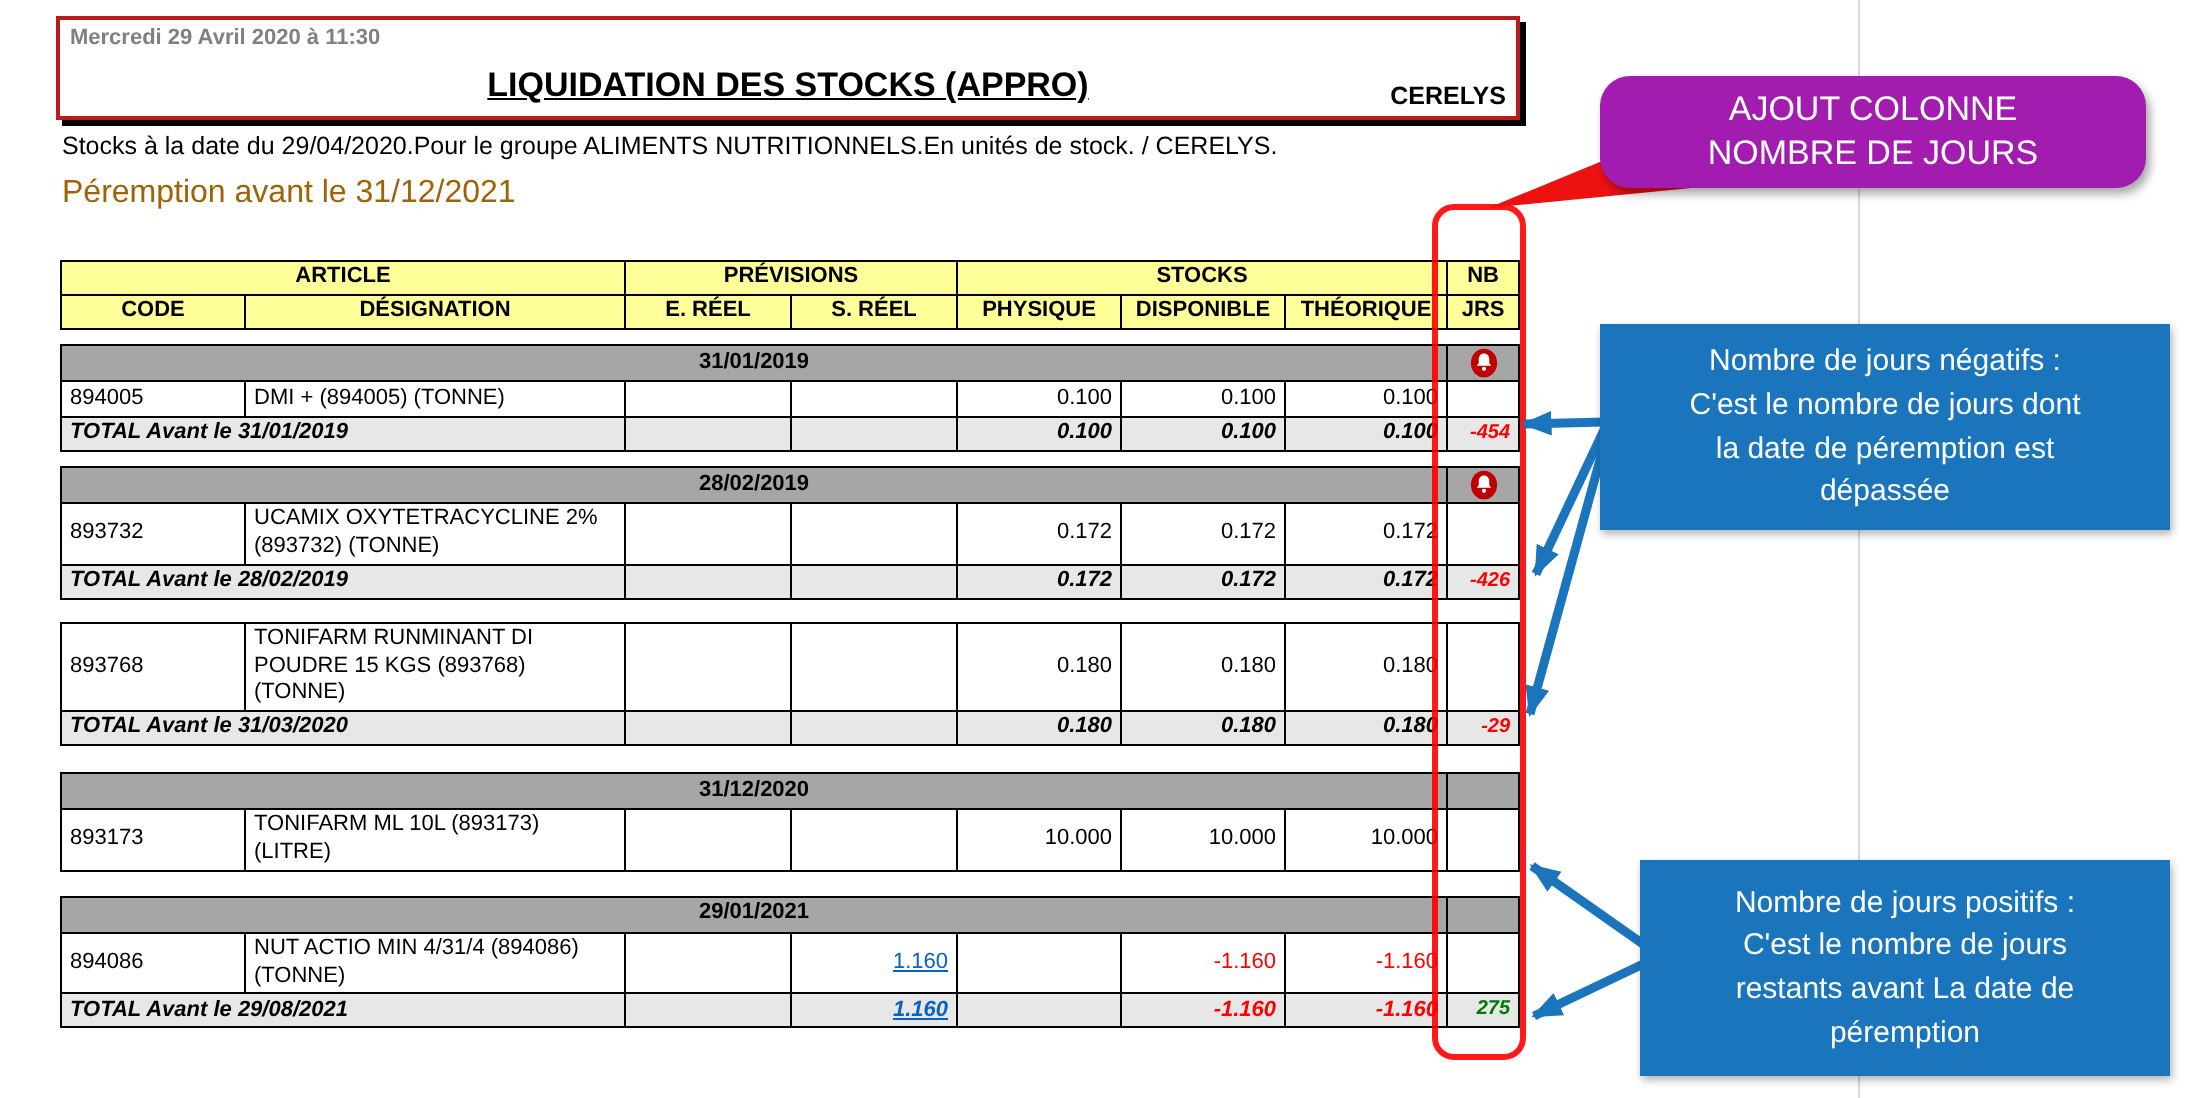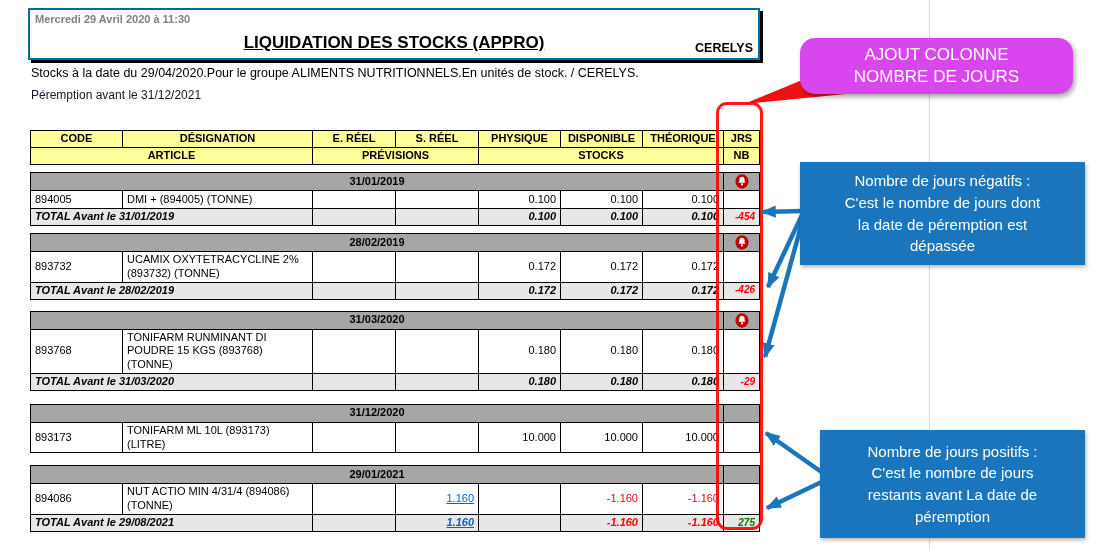--- a/index.html
+++ b/index.html
@@ -13,39 +13,39 @@
 
   
   .page-break-line {
     position: absolute; left: 929px; top: 0; width: 1px; height: 549px;
     background: #d9d9d9; z-index: 1;
   }
 
   
   .title-box {
     position: absolute; left: 28px; top: 8px; width: 732px; height: 52px;
-    background: #fff; border: 2px solid #0369a1;
+    background: #fff; border: 2px solid #b91c1c;
     box-shadow: 3px 3px 0 #000;
     z-index: 10;
   }
   .printed-at {
     position: absolute; left: 5px; top: 3px;
     color: #808080; font-weight: bold; font-size: 11px;
   }
   .company {
     position: absolute; right: 5px; top: 3px;
     color: #000; font-weight: bold; font-size: 12.5px; margin-top: 28px;
   }
   .report-title {
     position: absolute; left: 0; right: 0; bottom: 5px;
     text-align: center; font-weight: bold; font-size: 17px;
     text-decoration: underline; color: #000;
   }
   .subtitle1 { position: absolute; left: 31px; top: 66px; font-size: 12.5px; color: #000; z-index: 10;}
-  .subtitle2 { position: absolute; left: 31px; top: 88px; font-size: 12px; color: #0f172a; z-index: 10;}
+  .subtitle2 { position: absolute; left: 31px; top: 88px; font-size: 16px; color: #a16207; z-index: 10;}
 
   
   table.report {
     position: absolute; left: 30px; top: 130px; width: 729px;
     border-collapse: collapse; table-layout: fixed;
     font-size: 11px; color: #000; z-index: 10;
   }
   table.report td { border: 1px solid #000; padding: 1px 4px; line-height: 1.25; overflow: hidden; }
   tr.head td {
     background: #FFFF99; font-weight: bold; text-align: center;
@@ -79,21 +79,21 @@
     z-index: 20; pointer-events: none;
   }
 
   
   svg.overlay { position: absolute; left: 0; top: 0; z-index: 30; pointer-events: none; }
 
   .callout { position: absolute; z-index: 40; display: flex; align-items: center; justify-content: center; text-align: center; }
   .callout .txt { white-space: pre-line; }
   .callout-red {
     left: 800px; top: 38px; width: 273px; height: 56px;
-    background: #d946ef; border-radius: 15px;
+    background: #a21caf; border-radius: 15px;
     color: #fff; font-size: 17px; line-height: 1.3;
     box-shadow: 2px 3px 5px rgba(0,0,0,0.35);
   }
   .callout-blue {
     background: #1B75BC; color: #fff; font-size: 15px; line-height: 1.45;
     box-shadow: 1px 2px 4px rgba(0,0,0,0.3);
   }
   .callout-negative { left: 800px; top: 162px; width: 285px; height: 103px; }
   .callout-positive { left: 820px; top: 430px; width: 265px; height: 108px; }
 </style>
@@ -117,35 +117,35 @@
       <col style="width:83px">
       <col style="width:83px">
     <col style="width:82px">
       <col style="width:82px">
       <col style="width:81px">
       <col style="width:36px">
   </colgroup>
 
   <tbody>
       <tr class="head">
+    <td colspan="2">ARTICLE</td>
+    <td colspan="2">PRÉVISIONS</td>
+    <td colspan="3">STOCKS</td>
+    <td>NB</td>
+  </tr>
+  <tr class="head">
     <td>CODE</td>
     <td>DÉSIGNATION</td>
     <td>E. RÉEL</td>
     <td>S. RÉEL</td>
     <td>PHYSIQUE</td>
     <td>DISPONIBLE</td>
     <td>THÉORIQUE</td>
     <td>JRS</td>
   </tr>
-  <tr class="head">
-    <td colspan="2">ARTICLE</td>
-    <td colspan="2">PRÉVISIONS</td>
-    <td colspan="3">STOCKS</td>
-    <td>NB</td>
-  </tr>
   <tr class="spacer sp8">
         <td colspan="8"></td>
       </tr>
 
   <tr class="band">
     <td class="band-date" colspan="7">31/01/2019</td>
     <td class="band-nb"><span class="bell"><svg viewBox="0 0 16 17" width="14" height="15">
               <ellipse cx="8" cy="8.5" rx="7.5" ry="8.2" fill="#C00000"></ellipse>
               <path d="M8 3.1c1.9 0 3 1.5 3 3.1v2.3l1.1 1.5H3.9L5 8.5V6.2c0-1.6 1.1-3.1 3-3.1z" fill="#fff"></path>
               <circle cx="8" cy="11.8" r="1.2" fill="#fff"></circle>
@@ -198,28 +198,20 @@
     <td class="c-num"></td>
     <td class="c-num">0.172</td>
     <td class="c-num">0.172</td>
     <td class="c-num">0.172</td>
     <td class="c-nb neg">-426</td>
   </tr>
   <tr class="spacer sp12">
         <td colspan="8"></td>
       </tr>
 
-  <tr class="band">
-    <td class="band-date" colspan="7">31/03/2020</td>
-    <td class="band-nb"><span class="bell"><svg viewBox="0 0 16 17" width="14" height="15">
-              <ellipse cx="8" cy="8.5" rx="7.5" ry="8.2" fill="#C00000"></ellipse>
-              <path d="M8 3.1c1.9 0 3 1.5 3 3.1v2.3l1.1 1.5H3.9L5 8.5V6.2c0-1.6 1.1-3.1 3-3.1z" fill="#fff"></path>
-              <circle cx="8" cy="11.8" r="1.2" fill="#fff"></circle>
-            </svg></span></td>
-  </tr>
   <tr class="data">
     <td class="c-code">893768</td>
     <td>TONIFARM RUNMINANT DI POUDRE 15 KGS (893768) (TONNE)</td>
     <td class="c-num"></td>
     <td class="c-num"></td>
     <td class="c-num">0.180</td>
     <td class="c-num">0.180</td>
     <td class="c-num">0.180</td>
     <td class="c-nb"></td>
   </tr>

